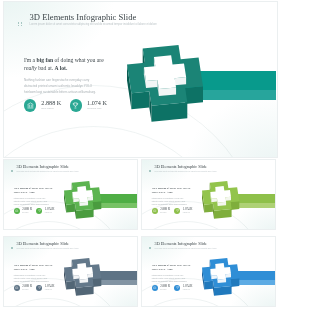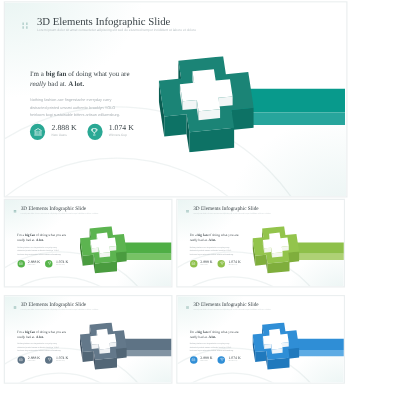--- a/index.html
+++ b/index.html
@@ -9,21 +9,21 @@
 
 .slide{position:absolute;overflow:hidden;background:#ffffff;border:1px solid #ebeff0}
 .wash{position:absolute;inset:0;
   background:
    radial-gradient(70% 95% at 0% -6%, #e8f4f2 0%, rgba(255,255,255,0) 58%),
    radial-gradient(55% 80% at 100% 108%, #eaf4f3 0%, rgba(255,255,255,0) 62%),
    #ffffff;}
 .arcs{position:absolute;inset:0;overflow:hidden}
 .arcs span{position:absolute;border-radius:50%;border-style:solid;border-color:rgba(130,160,160,.13)}
 
-.hdr{position:absolute;display:flex;align-items:center}
+.hdr{position:absolute;display:flex;align-items:flex-end}
 .gicon{position:relative}
 .gicon i{position:absolute;display:block;background:#a7c7c3}
 .ttl{font-family:"Liberation Serif",serif;color:#3c4549;white-space:nowrap;line-height:1}
 .sub{color:#bcc4c7;white-space:nowrap;line-height:1}
 
 .head{font-family:"Liberation Serif",serif;color:#3e474b;position:absolute}
 .head b{font-weight:700}
 .head em{font-style:italic}
 .bodytxt{position:absolute;color:#a9b0b4}
 .stats{position:absolute;display:flex}

